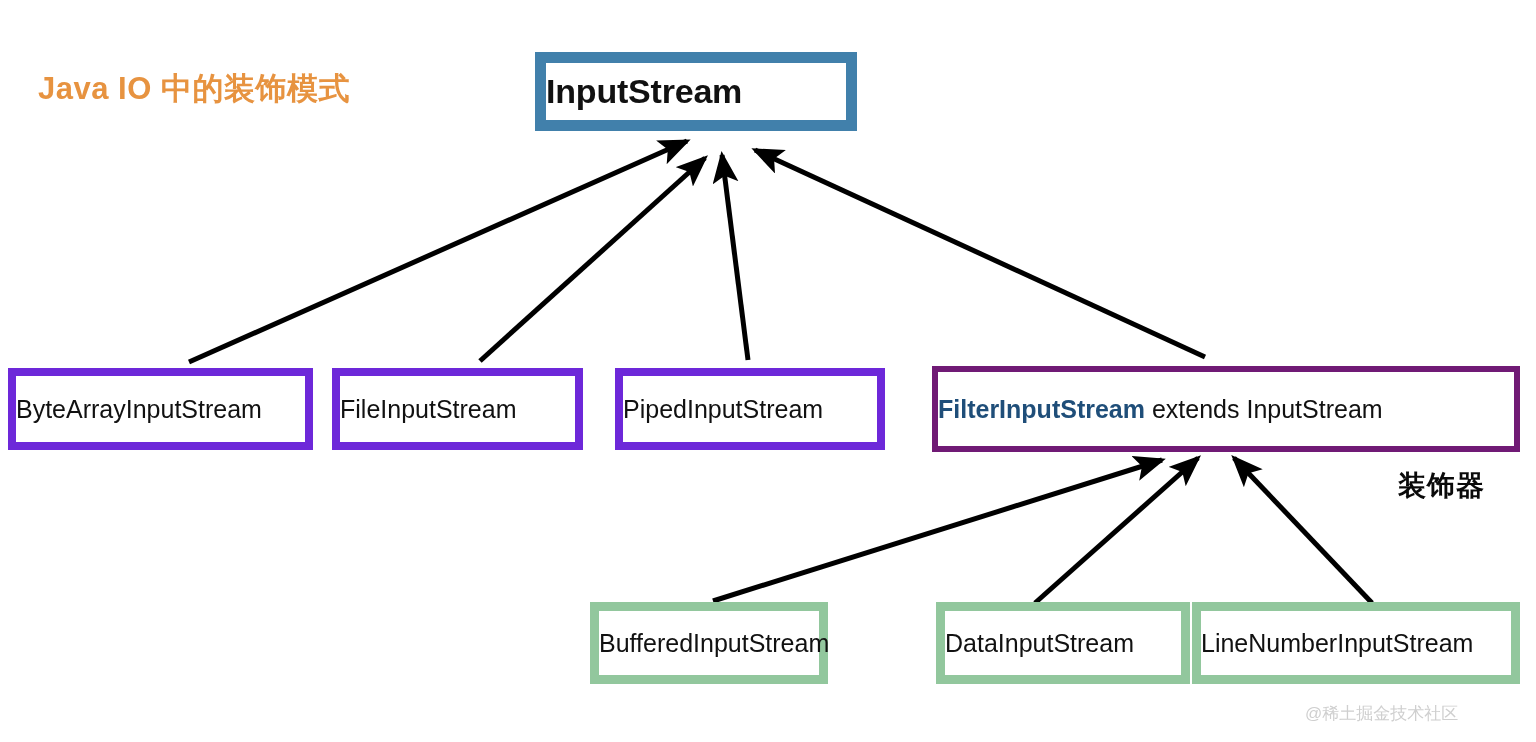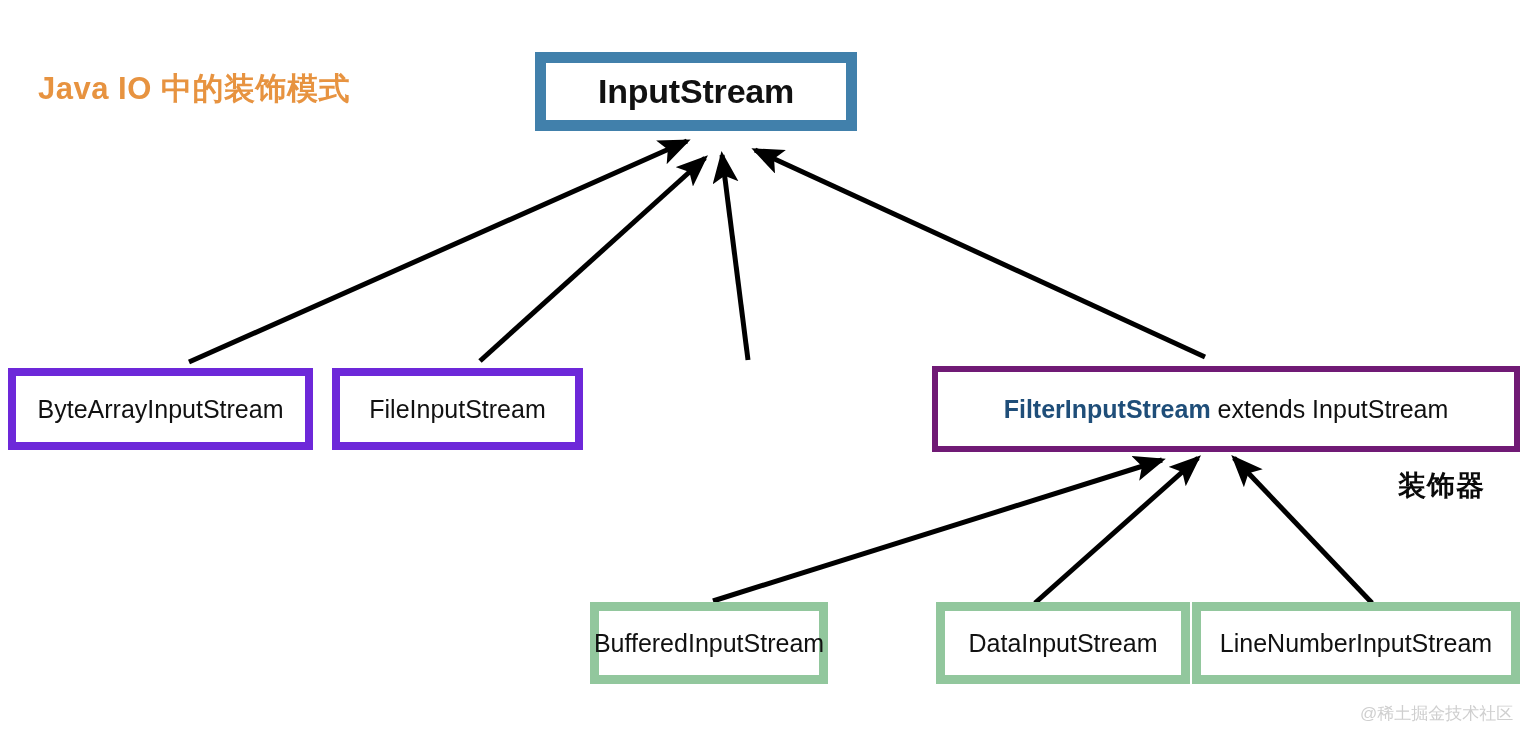--- a/index.html
+++ b/index.html
@@ -26,21 +26,21 @@
     width: 1536px;
     height: 742px;
     pointer-events: none;
   }
   .node {
     position: absolute;
     box-sizing: border-box;
     background: #ffffff;
     display: flex;
     align-items: center;
-    justify-content: center;
+    justify-content: flex-start;
     text-align: center;
     color: #111111;
     white-space: nowrap;
   }
   .node-root {
     border: 11px solid #4180ab;
     font-size: 34px;
     font-weight: bold;
     letter-spacing: -0.2px;
   }
@@ -83,21 +83,21 @@
     top: 467px;
     font-size: 28px;
     font-weight: bold;
     color: #0a0a0a;
     letter-spacing: 1px;
     white-space: nowrap;
     text-align: right;
   }
   #watermark {
     position: absolute;
-    left: 1360px;
+    left: 1305px;
     top: 702px;
     font-size: 17px;
     color: #cfcfcf;
     white-space: nowrap;
   }
 </style>
 </head>
 <body>
 
 <div id="diagram-root">
@@ -126,20 +126,23 @@
   </div>
 
   <div class="node node-sub" style="left: 8px; top: 368px; width: 305px; height: 82px;">
     <span>ByteArrayInputStream</span>
   </div>
 
   <div class="node node-sub" style="left: 332px; top: 368px; width: 251px; height: 82px;">
     <span>FileInputStream</span>
   </div>
 
+  <div class="node node-sub" style="left: 615px; top: 368px; width: 270px; height: 82px;">
+    <span>PipedInputStream</span>
+  </div>
 
   <div class="node node-filter" style="left: 932px; top: 366px; width: 588px; height: 86px;">
     <span><span class="filter-strong">FilterInputStream</span><span class="filter-rest"> extends InputStream</span></span>
   </div>
 
   <div class="node node-deco" style="left: 590px; top: 602px; width: 238px; height: 82px;">
     <span>BufferedInputStream</span>
   </div>
 
   <div class="node node-deco" style="left: 920px; top: 602px; width: 254px; height: 82px; margin-left: 16px;">

